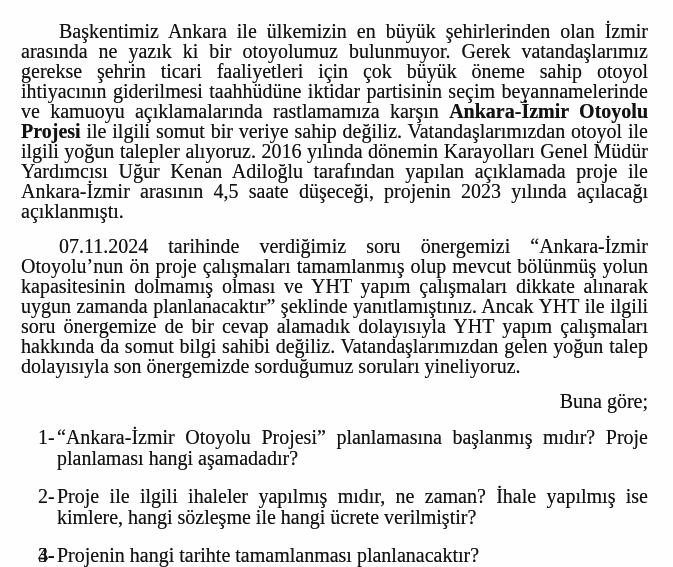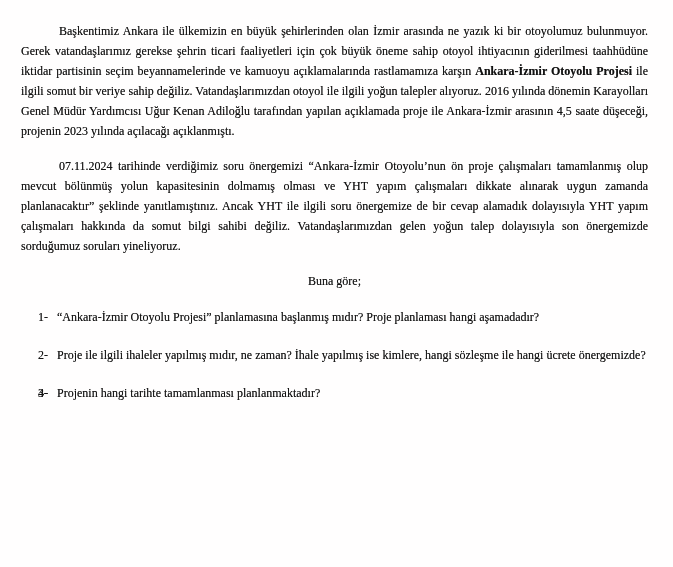--- a/index.html
+++ b/index.html
@@ -8,38 +8,38 @@
     background: #ffffff;
   }
   .page {
     position: relative;
     box-sizing: border-box;
     width: 673px;
     height: 567px;
     background: #fffefe;
     color: #121212;
     font-family: "Liberation Serif", "DejaVu Serif", serif;
-    font-size: 12px;
+    font-size: 20px;
     line-height: 20px;
     padding: 21px 25px 0 21px;
     overflow: hidden;
     
     text-shadow: 0 0 0.6px rgba(0,0,0,0.55);
   }
   .para {
     margin: 0 0 15px 0;
     text-align: justify;
     text-indent: 38px;
   }
   .para strong {
     font-weight: bold;
   }
   .lead-in {
     margin: 6px 0 16px 0;
-    text-align: center;
+    text-align: right;
     text-indent: 0;
   }
   .questions {
     margin: 0;
   }
   .q {
     position: relative;
     padding-left: 36px;
     margin: 0 0 17px 0;
     text-align: justify;
@@ -64,26 +64,26 @@
 
   <div class="questions">
 
     <div class="q">
       <span class="q-num">1-</span>
       <span class="q-text">“Ankara-İzmir Otoyolu Projesi” planlamasına başlanmış mıdır? Proje planlaması hangi aşamadadır?</span>
     </div>
 
     <div class="q">
       <span class="q-num">2-</span>
-      <span class="q-text">Proje ile ilgili ihaleler yapılmış mıdır, ne zaman? İhale yapılmış ise kimlere, hangi sözleşme ile hangi ücrete önergemizde?</span>
+      <span class="q-text">Proje ile ilgili ihaleler yapılmış mıdır, ne zaman? İhale yapılmış ise kimlere, hangi sözleşme ile hangi ücrete verilmiştir?</span>
     </div>
 
     <div class="q">
       <span class="q-num">3-</span>
     </div>
 
     <div class="q">
       <span class="q-num">4-</span>
-      <span class="q-text">Projenin hangi tarihte tamamlanması planlanmaktadır?</span>
+      <span class="q-text">Projenin hangi tarihte tamamlanması planlanacaktır?</span>
     </div>
 
   </div>
 </div>
 
 </body></html>

